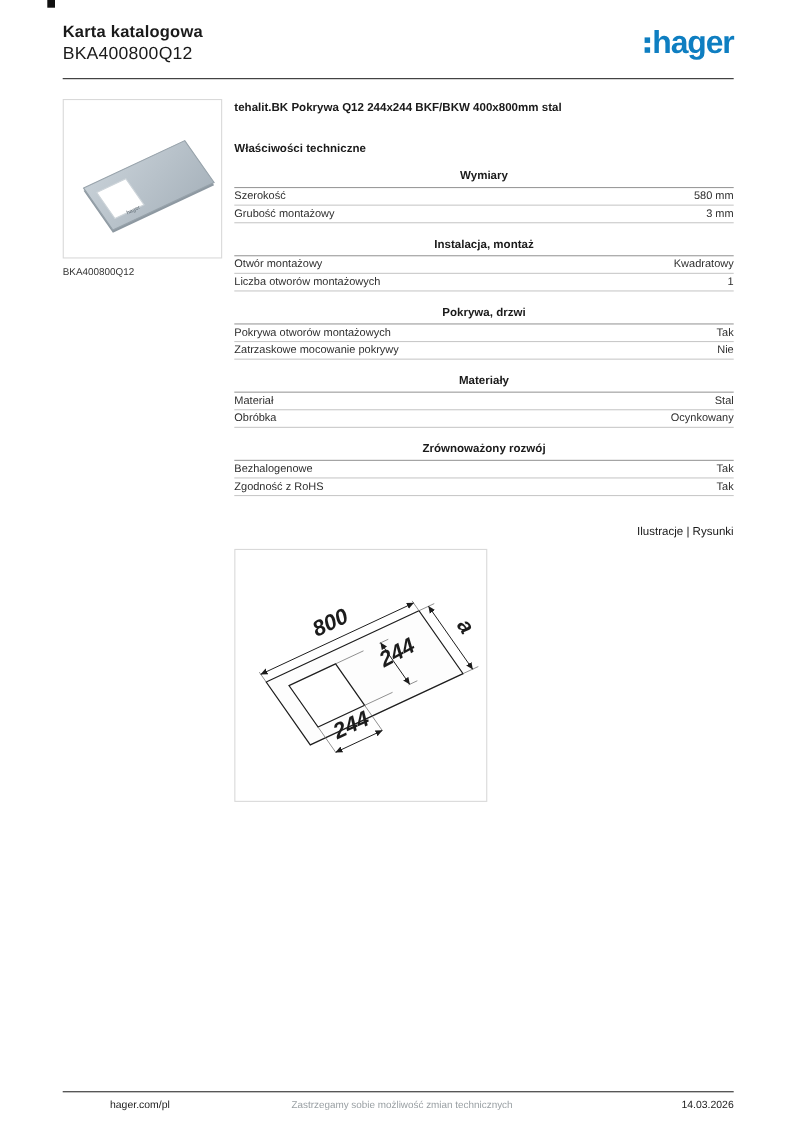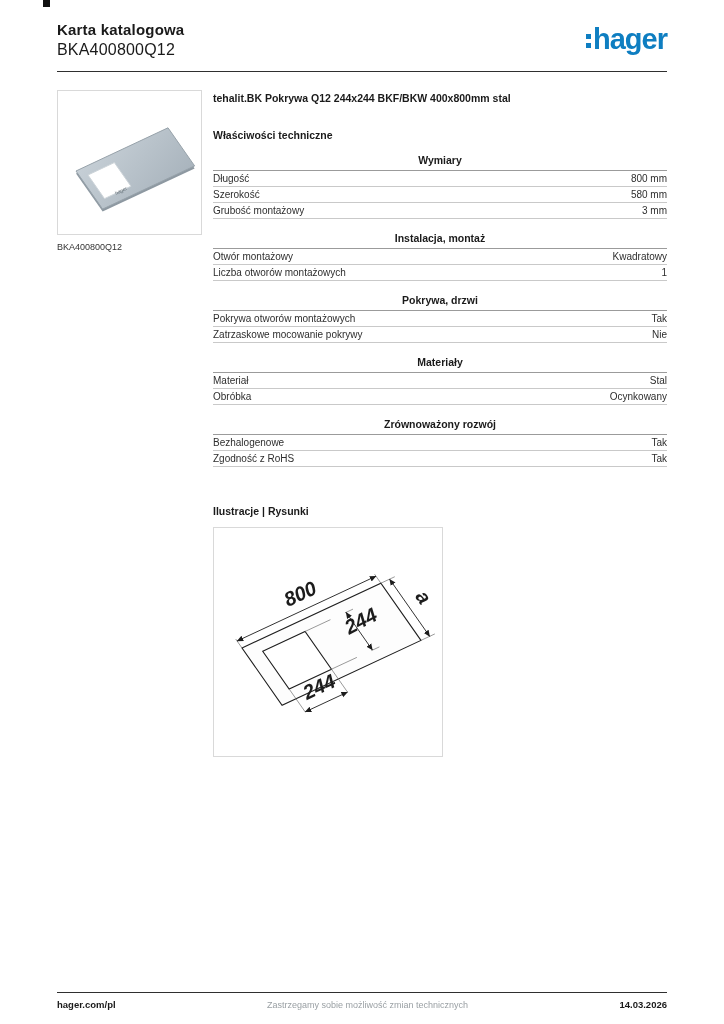--- a/index.html
+++ b/index.html
@@ -26,27 +26,27 @@
 
   
   .main { position:absolute; left:213px; top:92px; width:454px; }
   .prod-title { font-size:10.5px; font-weight:bold; line-height:1.2; }
   .tech-heading { font-size:10.5px; font-weight:bold; margin-top:24px; }
   .group-title { font-size:10.5px; font-weight:bold; padding:13px 0 4px 0; border-bottom:1px solid #9b9b9b;text-align:center; }
   .row { display:flex; justify-content:space-between; align-items:baseline;
          font-size:10px; color:#2e2e2e; padding:2px 0 2px 0; line-height:11px;
          border-bottom:1px solid #c9c9c9; }
   .row .val { text-align:right; white-space:nowrap; padding-left:12px; }
-  .illu-heading { font-size:10.5px; font-weight:bold; margin-top:38px; }
+  .illu-heading { font-size:10.5px; font-weight:normal; margin-top:26px;text-align:right; }
   .drawing-box { width:230px; height:230px; border:1px solid #d9d9d9; margin-top:10px; background:#fff; }
 
   
   .rule-bottom { position:absolute; left:57px; right:57px; top:992px; border-top:1.5px solid #2f2f2f; }
   .footer { position:absolute; left:57px; right:57px; top:999px; display:flex; justify-content:space-between; align-items:baseline; }
-  .f-left, .f-right { font-size:9.5px; font-weight:bold; color:#1a1a1a; text-decoration:none; }
+  .f-left, .f-right { font-size:9.5px; font-weight:normal; color:#1a1a1a; text-decoration:none;margin-left:43px; }
   .f-center { font-size:9px; color:#9aa0a4; }
 </style>
 </head>
 <body>
 
 <div class="reg-mark"></div>
 
 <div class="header-title">
   <div class="h-main">Karta katalogowa</div>
   <div class="h-code">BKA400800Q12</div>
@@ -81,24 +81,20 @@
   </svg>
 </div>
 <div class="img-caption">BKA400800Q12</div>
 
 <div class="main">
   <div class="prod-title">tehalit.BK Pokrywa Q12 244x244 BKF/BKW 400x800mm stal</div>
   <div class="tech-heading">Właściwości techniczne</div>
 
   <div>
     <div class="group-title">Wymiary</div>
-    <div class="row">
-      <span class="lbl">Długość</span>
-      <span class="val">800 mm</span>
-    </div>
     <div class="row">
       <span class="lbl">Szerokość</span>
       <span class="val">580 mm</span>
     </div>
     <div class="row">
       <span class="lbl">Grubość montażowy</span>
       <span class="val">3 mm</span>
     </div>
   </div>
 

